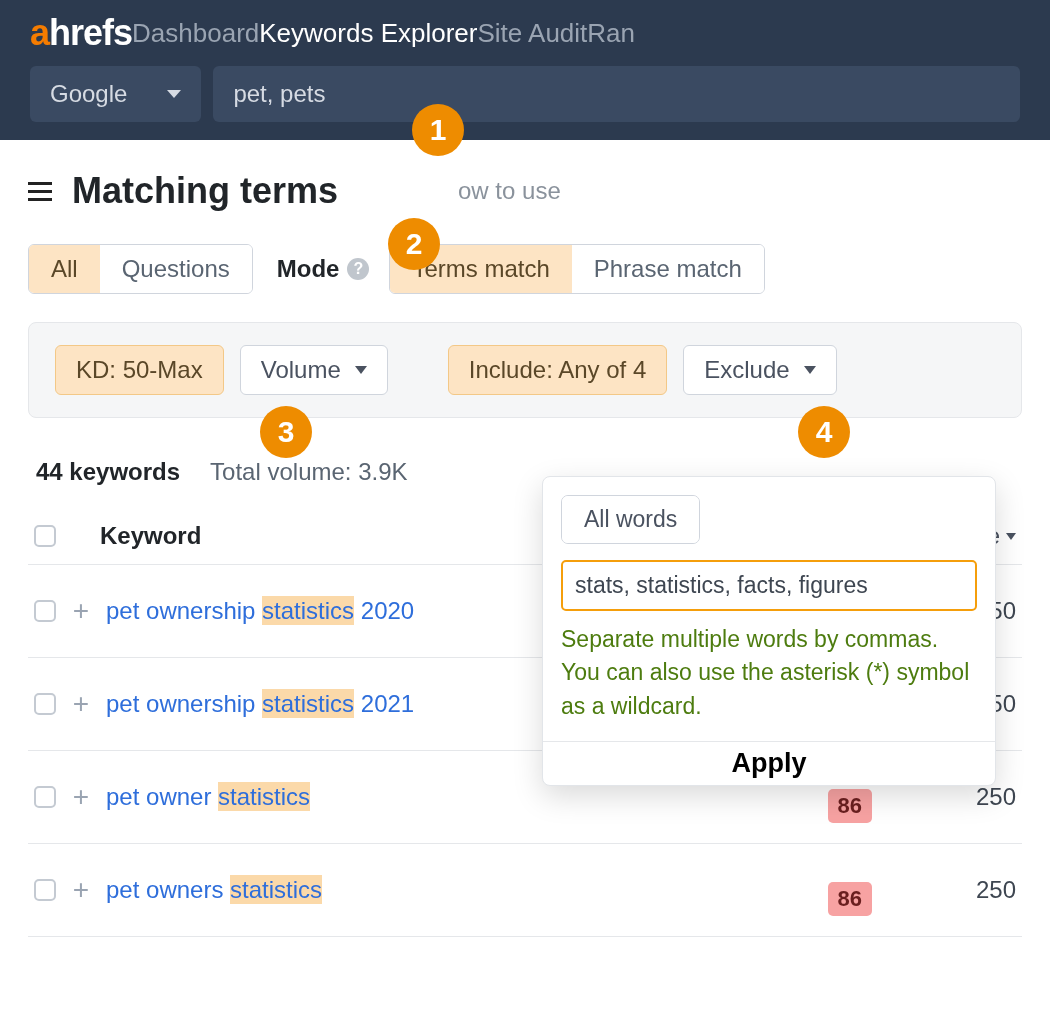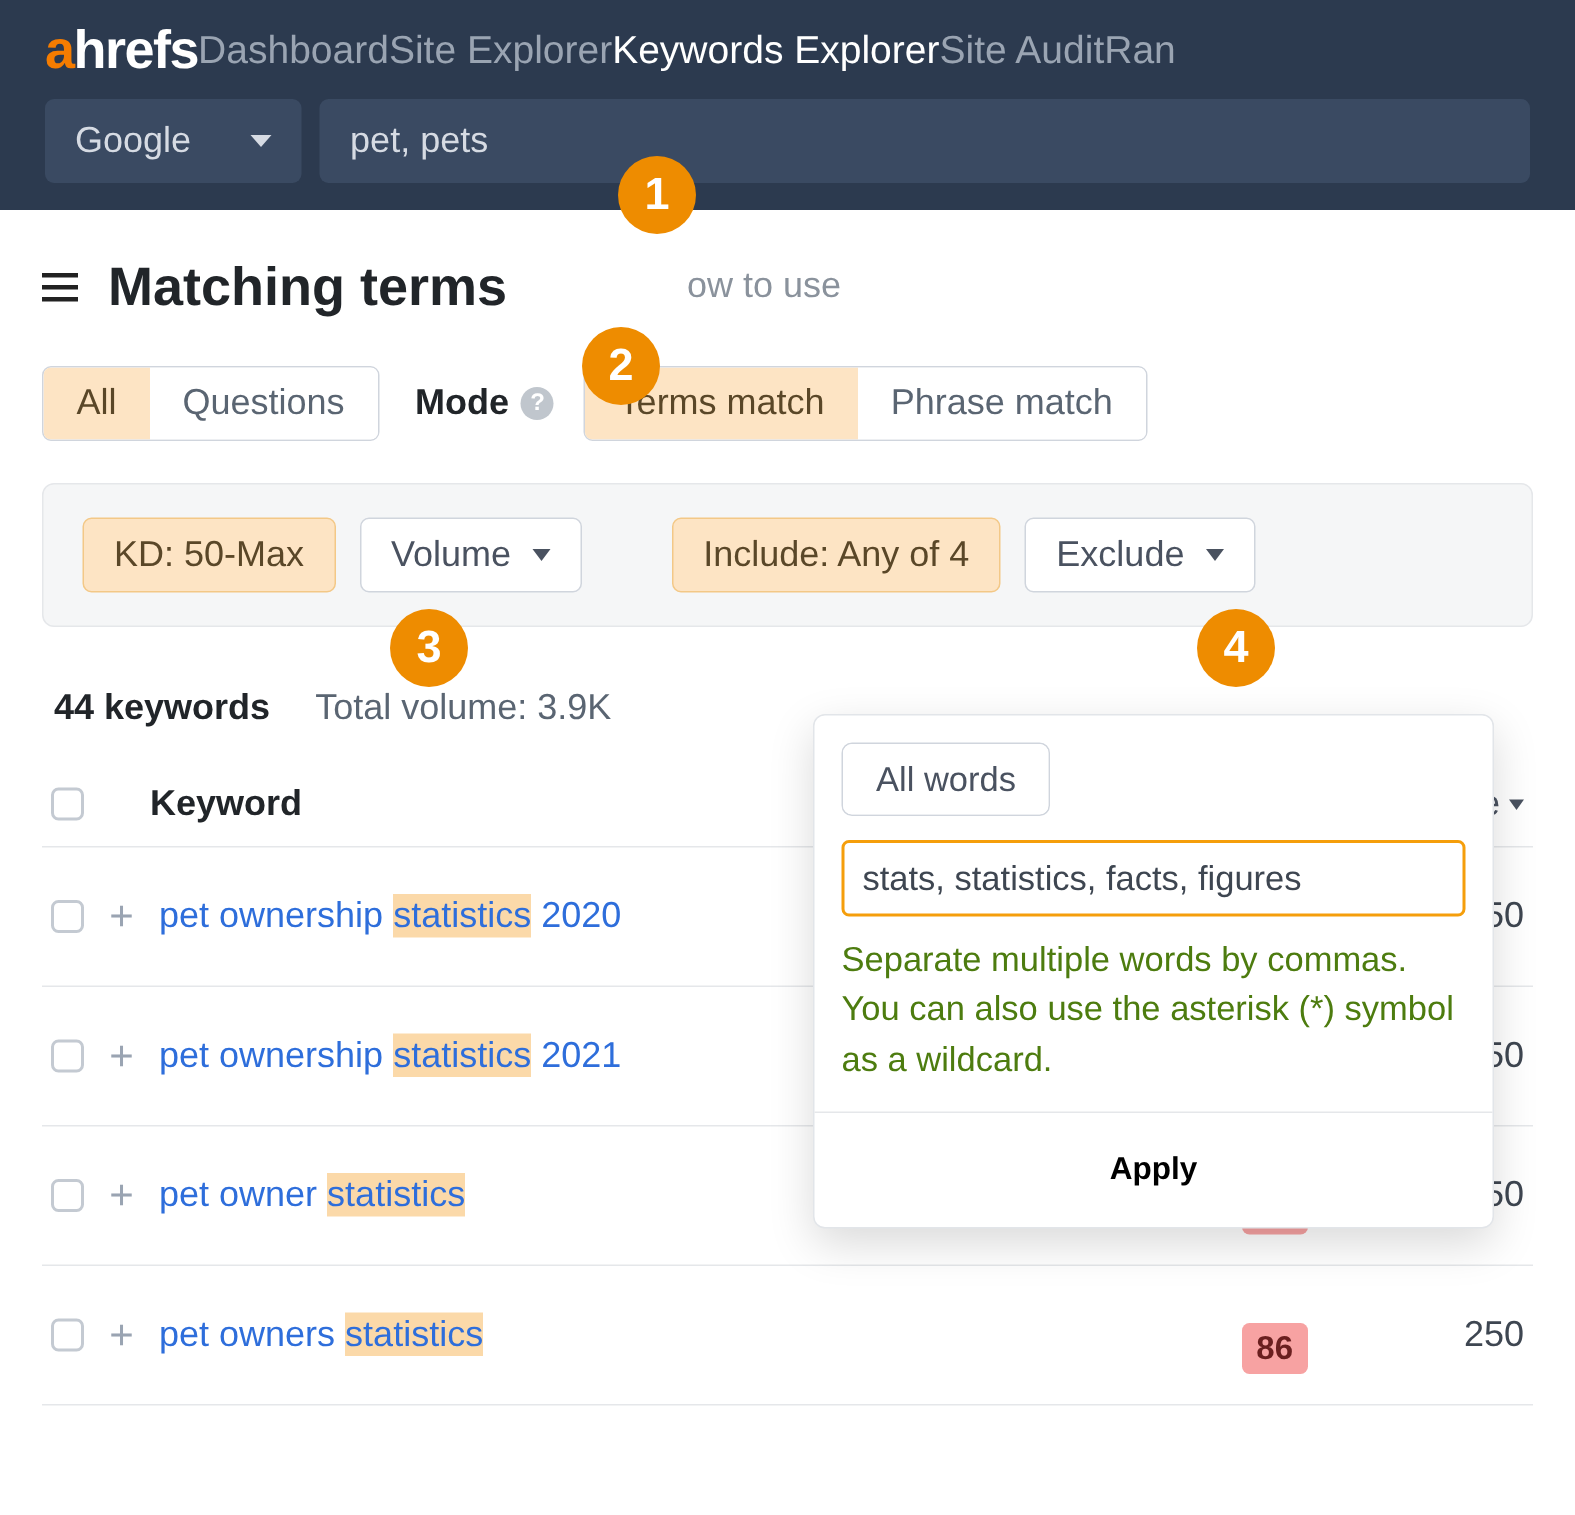--- a/index.html
+++ b/index.html
@@ -56,34 +56,33 @@
   .vol-cell { width: 90px; text-align: right; font-size: 24px; color: #3e4651; margin-left: 40px; }
 
   .annot { position: absolute; width: 52px; height: 52px; border-radius: 50%; background: #ee8c00; color: #fff; display: flex; align-items: center; justify-content: center; font-size: 30px; font-weight: 600; z-index: 50; }
 
   .dropdown { position: absolute; top: 476px; left: 542px; width: 454px; background: #fff; border: 1px solid #e2e5e9; border-radius: 8px; box-shadow: 0 10px 30px rgba(0,0,0,0.15); z-index: 40; }
   .dd-tabs { display: flex; margin: 18px 18px 16px 18px; border: 1px solid #d0d5dd; border-radius: 7px; overflow: hidden; width: fit-content; }
   .dd-tab { padding: 10px 22px; font-size: 23px; color: #4a5260; cursor: pointer; background: #fff; }
   .dd-tab.active { background: #fde4c4; color: #5a4728; }
   .dd-input { margin: 0 18px 12px 18px; width: calc(100% - 36px); border: 2px solid #f59e0b; border-radius: 5px; padding: 10px 12px; font-size: 23px; color: #3e4651; outline: none; }
   .dd-hint { margin: 0 18px 18px 18px; color: #4d7c0f; font-size: 23px; line-height: 1.45; }
-  .dd-apply { border-top: 1px solid #e5e7ea; text-align: center; padding: 26px 0; font-size: 21px; font-weight: 700; cursor: pointer; }
+  .dd-apply { border-top: 1px solid #e5e7ea; text-align: center; padding: 6px 0; font-size: 27px; font-weight: 700; cursor: pointer; }
 
   .how-to-text { color: #8a929c; font-size: 24px; position: absolute; left: 458px; }
 </style>
 </head>
 <body>
 
 <div class="topbar">
   <div class="topbar-row1">
     <div class="logo">
       <span class="a">a</span><span class="rest">hrefs</span>
     </div>
     <span class="nav-item">Dashboard</span>
-    <span class="nav-item">Site Explorer</span>
     <span class="nav-item active">Keywords Explorer</span>
     <span class="nav-item">Site Audit</span>
     <span class="nav-item">Ran</span>
   </div>
   <div class="topbar-row2">
     <div class="engine-select">
       <span>Google</span>
       <span class="chev"></span>
     </div>
     <input class="search-input" value="pet, pets" style="">

